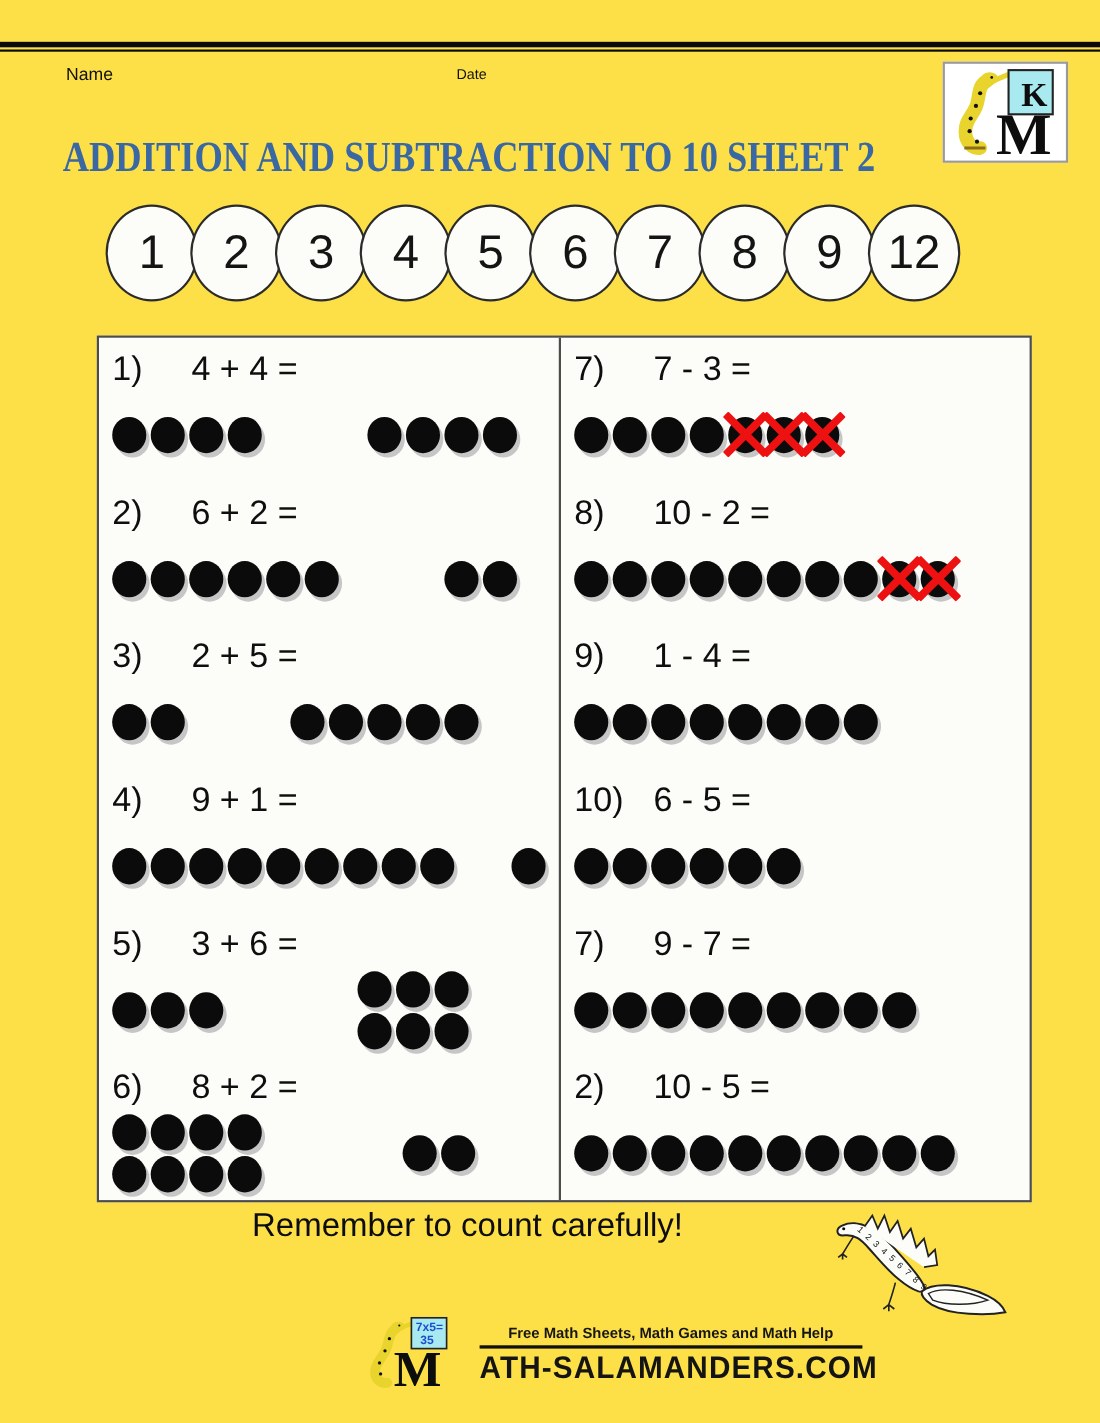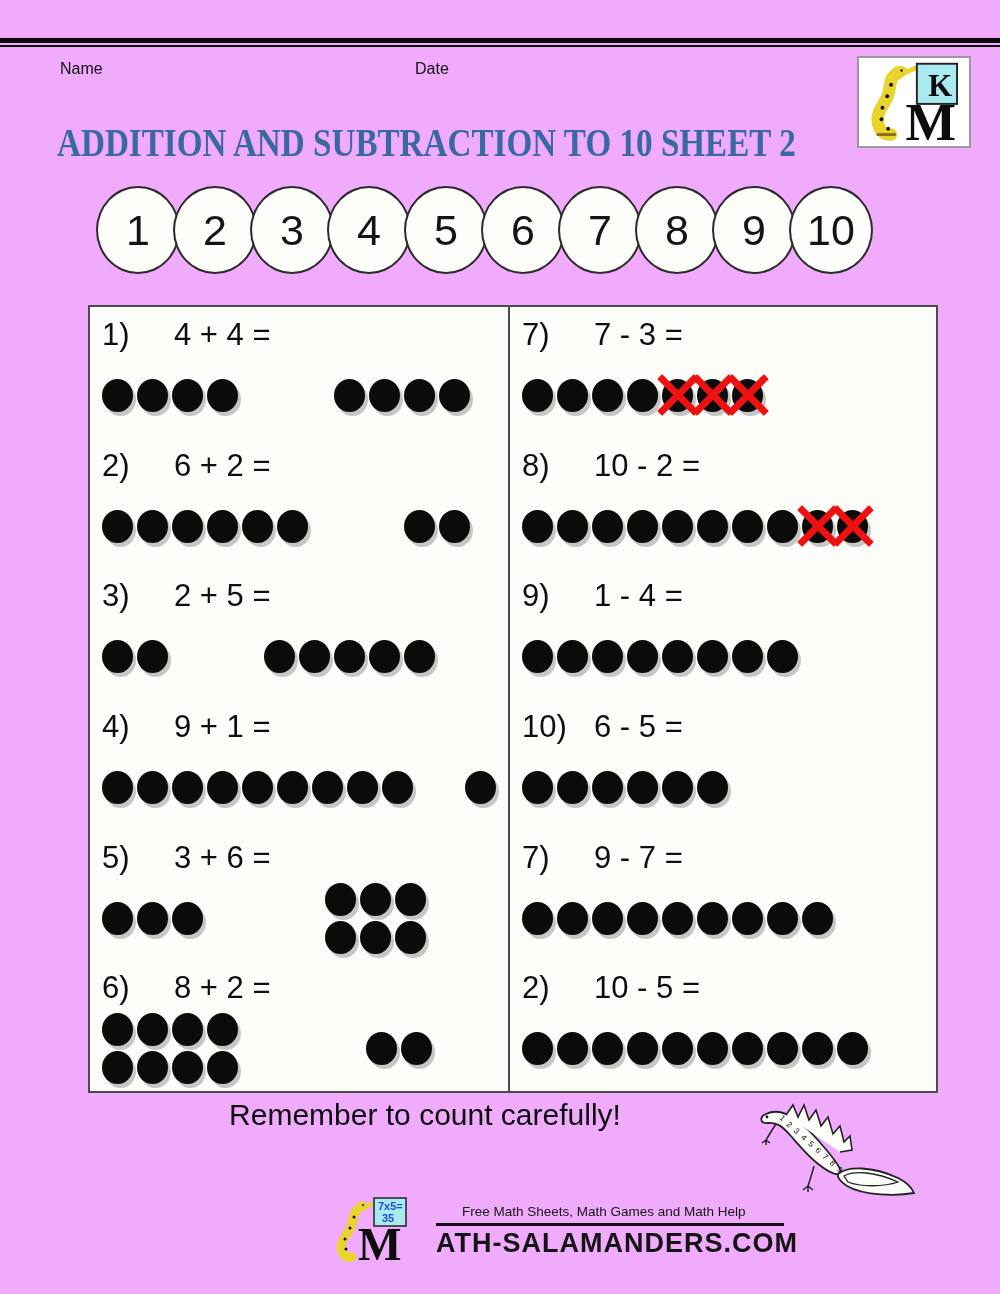--- a/index.html
+++ b/index.html
@@ -1,24 +1,24 @@
 <!DOCTYPE html>
 <html><head>
 <meta charset="utf-8">
 <style>
   html,body{margin:0;padding:0;}
   body{background:#ffffff;font-family:"Liberation Sans",sans-serif;}
-  .page{position:relative;width:1000px;height:1294px;background:#f0abfc;overflow:hidden;}
+  .page{position:relative;width:1000px;height:1294px;background:#fde047;overflow:hidden;}
 
   
   .rule-thick{position:absolute;left:0;top:38px;width:1000px;height:5px;background:#0a0a0a;}
   .rule-thin{position:absolute;left:0;top:45px;width:1000px;height:2px;background:#0a0a0a;}
 
   .name-label{position:absolute;left:60px;top:60px;font-size:16px;color:#111;}
-  .date-label{position:absolute;left:415px;top:60px;font-size:16px;color:#111;}
+  .date-label{position:absolute;left:415px;top:60px;font-size:13px;color:#111;}
 
   
   .badge{position:absolute;left:857px;top:56px;width:114px;height:92px;background:#ffffff;border:2px solid #9a9a9a;box-sizing:border-box;}
   .badge svg{display:block;width:100%;height:100%;}
 
   .title{position:absolute;left:57px;top:120px;margin:0;font-family:"Liberation Serif",serif;font-weight:600;font-size:39px;color:#3a68a3;white-space:nowrap;transform:scaleX(0.85);transform-origin:0 50%;letter-spacing:0px;}
 
   
   .numberline{position:absolute;left:96px;top:186px;display:flex;}
   .circ{width:84px;height:88px;border:2px solid #2b2b2b;border-radius:50%;background:#fcfcf8;display:flex;align-items:center;justify-content:center;box-sizing:border-box;font-size:43px;color:#141414;margin-left:-7px;}
@@ -47,21 +47,21 @@
 
   .note{position:absolute;left:60px;top:1098px;width:940px;text-align:center;font-size:30px;color:#0d0d0d;text-decoration:underline;}
   .note-inner{display:inline-block;transform:translateX(-105px);}
 
   .newt{position:absolute;left:752px;top:1090px;width:172px;height:108px;}
 
   
   .sitefooter{position:absolute;left:330px;top:1196px;display:flex;align-items:flex-start;}
   .sitefooter svg.mascot{width:110px;height:66px;flex:0 0 110px;}
   .sf-right{margin-left:-6px;}
-  .tagline{font-size:13.5px;font-weight:normal;color:#161616;padding:8px 0 4px 28px;white-space:nowrap;}
+  .tagline{font-size:13.5px;font-weight:bold;color:#161616;padding:8px 0 4px 28px;white-space:nowrap;}
   .sf-line{width:348px;height:3px;background:#111;margin-left:2px;}
   .sitename{font-size:27px;font-weight:900;color:#141414;letter-spacing:1px;margin-top:2px;margin-left:2px;white-space:nowrap;transform:scaleY(1.05);}
 </style>
 </head>
 <body>
 
 <div class="page">
 
   <div class="rule-thick"></div>
   <div class="rule-thin"></div>
@@ -111,21 +111,21 @@
       <div class="circ">
         <span>7</span>
       </div>
       <div class="circ">
         <span>8</span>
       </div>
       <div class="circ">
         <span>9</span>
       </div>
       <div class="circ">
-        <span>10</span>
+        <span>12</span>
       </div>
     </div>
 
   <div class="worksheet">
     <div class="col left" id="col-left">
         <div class="cell">
           <div class="prob-head">
             <span class="p-label">1)</span>
             <span class="p-eq">4 + 4 =</span>
           </div>

